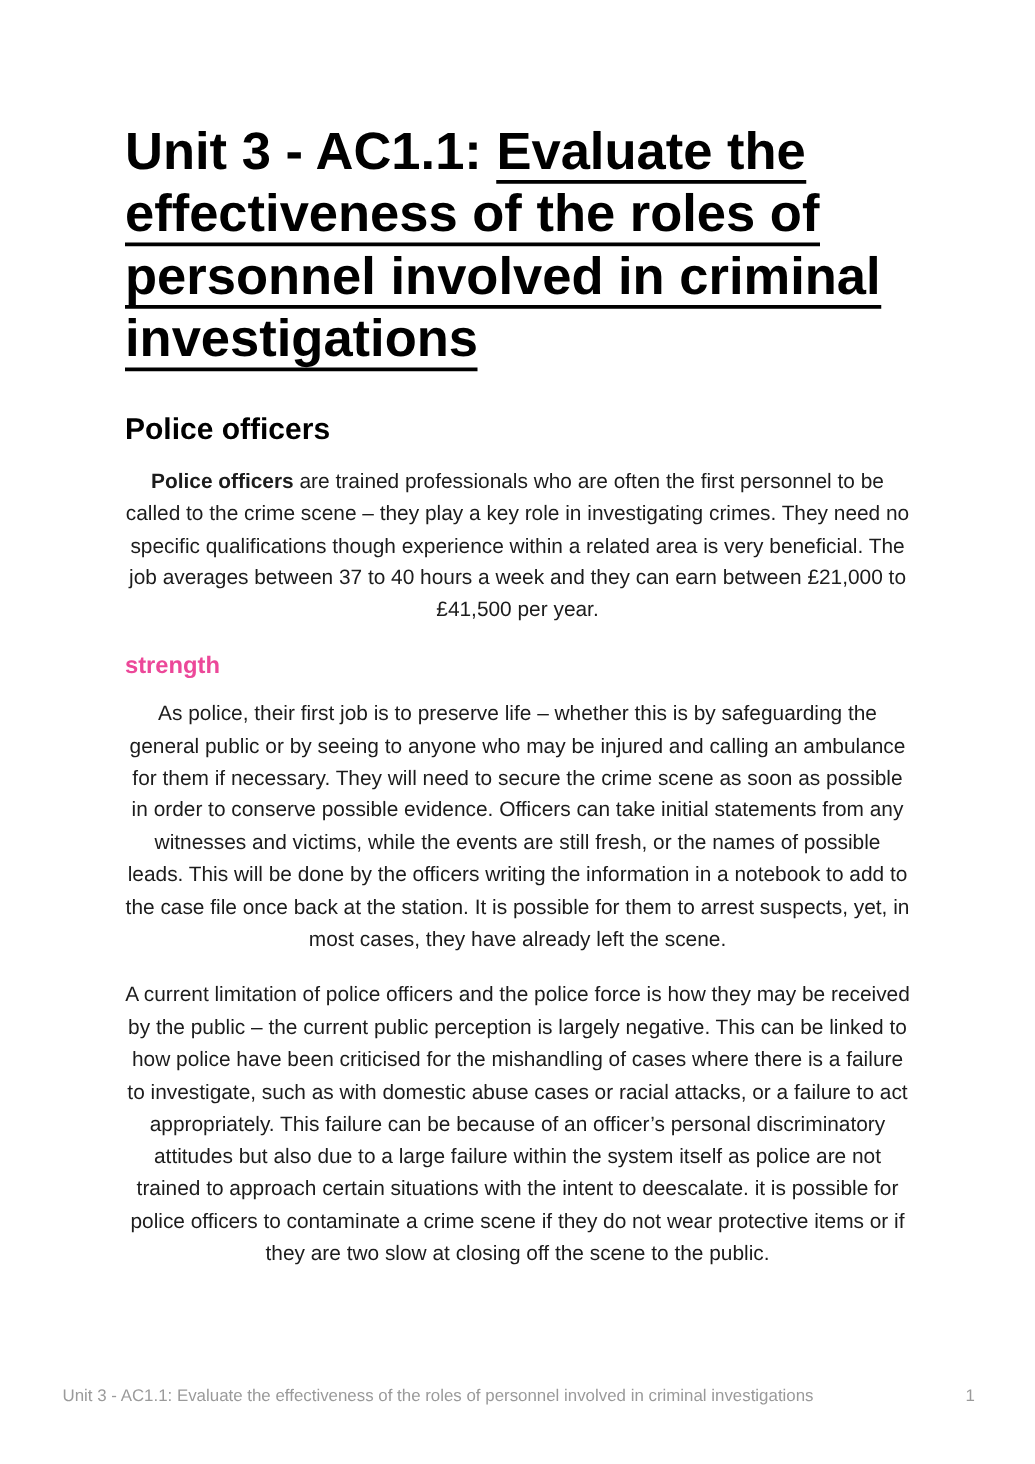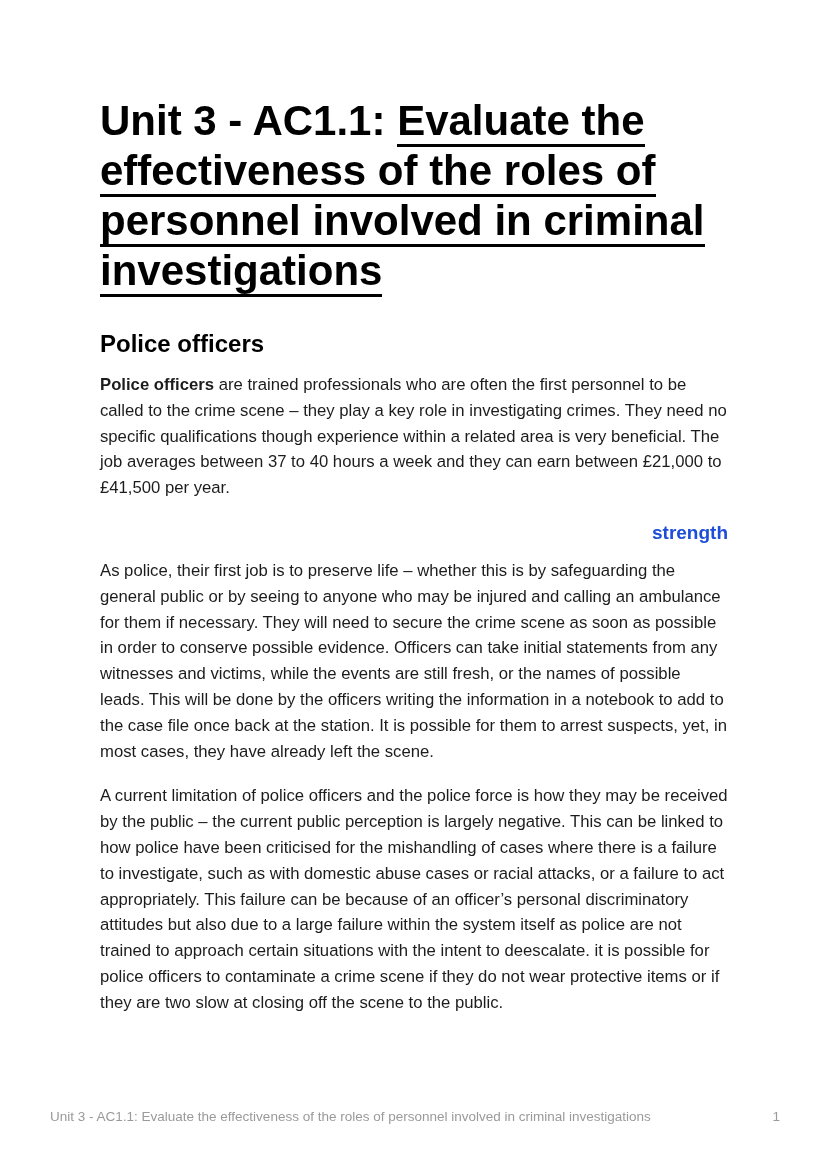--- a/index.html
+++ b/index.html
@@ -41,29 +41,29 @@
     font-size: 24px;
     line-height: 30px;
     font-weight: 700;
     color: #000000;
   }
   h3.section-h3 {
     margin: 0 0 7px 0;
     font-size: 19px;
     line-height: 25px;
     font-weight: 700;
-    color: #1d4ed8;
-    text-align: right;
+    color: #ec4899;
   }
   p.body-para {
     margin: 13px 0 19px 0;
     font-size: 16.7px;
     line-height: 25.8px;
     font-weight: 400;
     color: #1c1c1c;
+    text-align: center;
   }
   p.body-para strong {
     font-weight: 700;
     color: #1c1c1c;
   }
   .footer {
     position: absolute;
     top: 1108px;
     left: 50px;
     right: 48px;

